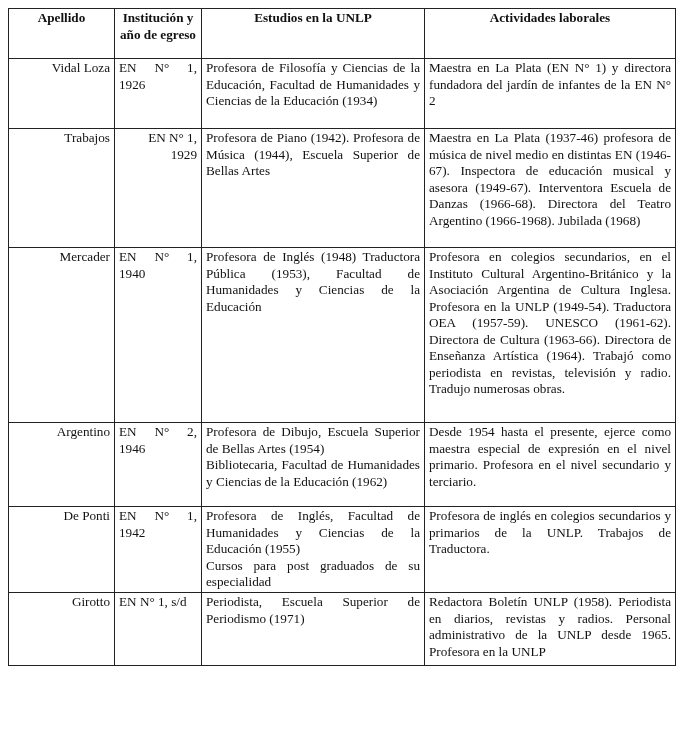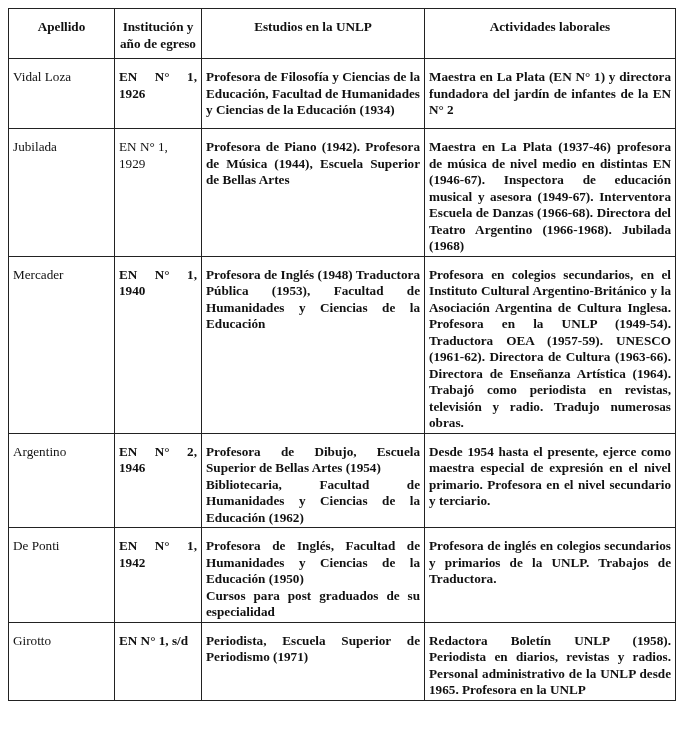--- a/index.html
+++ b/index.html
@@ -8,29 +8,29 @@
     position: absolute; left: 8px; top: 8px;
     width: 667px;
     border-collapse: collapse;
     font-family: "Liberation Serif", "DejaVu Serif", serif;
     font-size: 13.2px; line-height: 16.5px; color: #111;
     table-layout: fixed;
   }
   table.doc td, table.doc th {
     border: 1.3px solid #222;
     vertical-align: top;
-    padding: 10px 4px 1px 4px;
+    padding: 1px 4px 1px 4px;
   }
   table.doc th { font-weight: bold; text-align: center; }
   col.c1 { width: 106px; }
   col.c2 { width: 87px; }
   col.c3 { width: 223px; }
   col.c4 { width: 251px; }
-  td.just { text-align: justify; font-weight: bold; }
-  td.left { text-align: left; }
+  td.just { text-align: justify; }
+  td.left { text-align: right; }
   tr.h-head { height: 50px; }
   tr.r1 { height: 70px; }
   tr.r2 { height: 119px; }
   tr.r3 { height: 49px; }
   tr.r4 { height: 175px; margin-top: 44px; }
   tr.r5 { height: 84px; }
   tr.r6 { height: 86px; }
   tr.r7 { height: 73px; }
   .para { display: block; }
 </style>
@@ -55,21 +55,21 @@
   <tbody>
     <tr class="r1">
       <td class="left">Vidal Loza</td>
       <td class="just">EN N° 1, 1926</td>
       <td class="just">
           <span class="para">Profesora de Filosofía y Ciencias de la Educación, Facultad de Humanidades y Ciencias de la Educación (1934)</span>
         </td>
       <td class="just">Maestra en La Plata (EN N° 1) y directora fundadora del jardín de infantes de la EN N° 2</td>
     </tr>
     <tr class="r2">
-      <td class="left">Jubilada</td>
+      <td class="left">Trabajos</td>
       <td class="left">EN N° 1, 1929</td>
       <td class="just">
           <span class="para">Profesora de Piano (1942). Profesora de Música (1944), Escuela Superior de Bellas Artes</span>
         </td>
       <td class="just">Maestra en La Plata (1937-46) profesora de música de nivel medio en distintas EN (1946-67). Inspectora de educación musical y asesora (1949-67). Interventora Escuela de Danzas (1966-68). Directora del Teatro Argentino (1966-1968). Jubilada (1968)</td>
     </tr>
     <tr class="r4">
       <td class="left">Mercader</td>
       <td class="just">EN N° 1, 1940</td>
       <td class="just">
@@ -83,21 +83,21 @@
       <td class="just">
         <span class="para">Profesora de Dibujo, Escuela Superior de Bellas Artes (1954)</span>
         <span class="para">Bibliotecaria, Facultad de Humanidades y Ciencias de la Educación (1962)</span>
       </td>
       <td class="just">Desde 1954 hasta el presente, ejerce como maestra especial de expresión en el nivel primario. Profesora en el nivel secundario y terciario.</td>
     </tr>
     <tr class="r6">
       <td class="left">De Ponti</td>
       <td class="just">EN N° 1, 1942</td>
       <td class="just">
-        <span class="para">Profesora de Inglés, Facultad de Humanidades y Ciencias de la Educación (1950)</span>
+        <span class="para">Profesora de Inglés, Facultad de Humanidades y Ciencias de la Educación (1955)</span>
         <span class="para">Cursos para post graduados de su especialidad</span>
       </td>
       <td class="just">Profesora de inglés en colegios secundarios y primarios de la UNLP. Trabajos de Traductora.</td>
     </tr>
     <tr class="r7">
       <td class="left">Girotto</td>
       <td class="just">EN N° 1, s/d</td>
       <td class="just">
           <span class="para">Periodista, Escuela Superior de Periodismo (1971)</span>
         </td>

